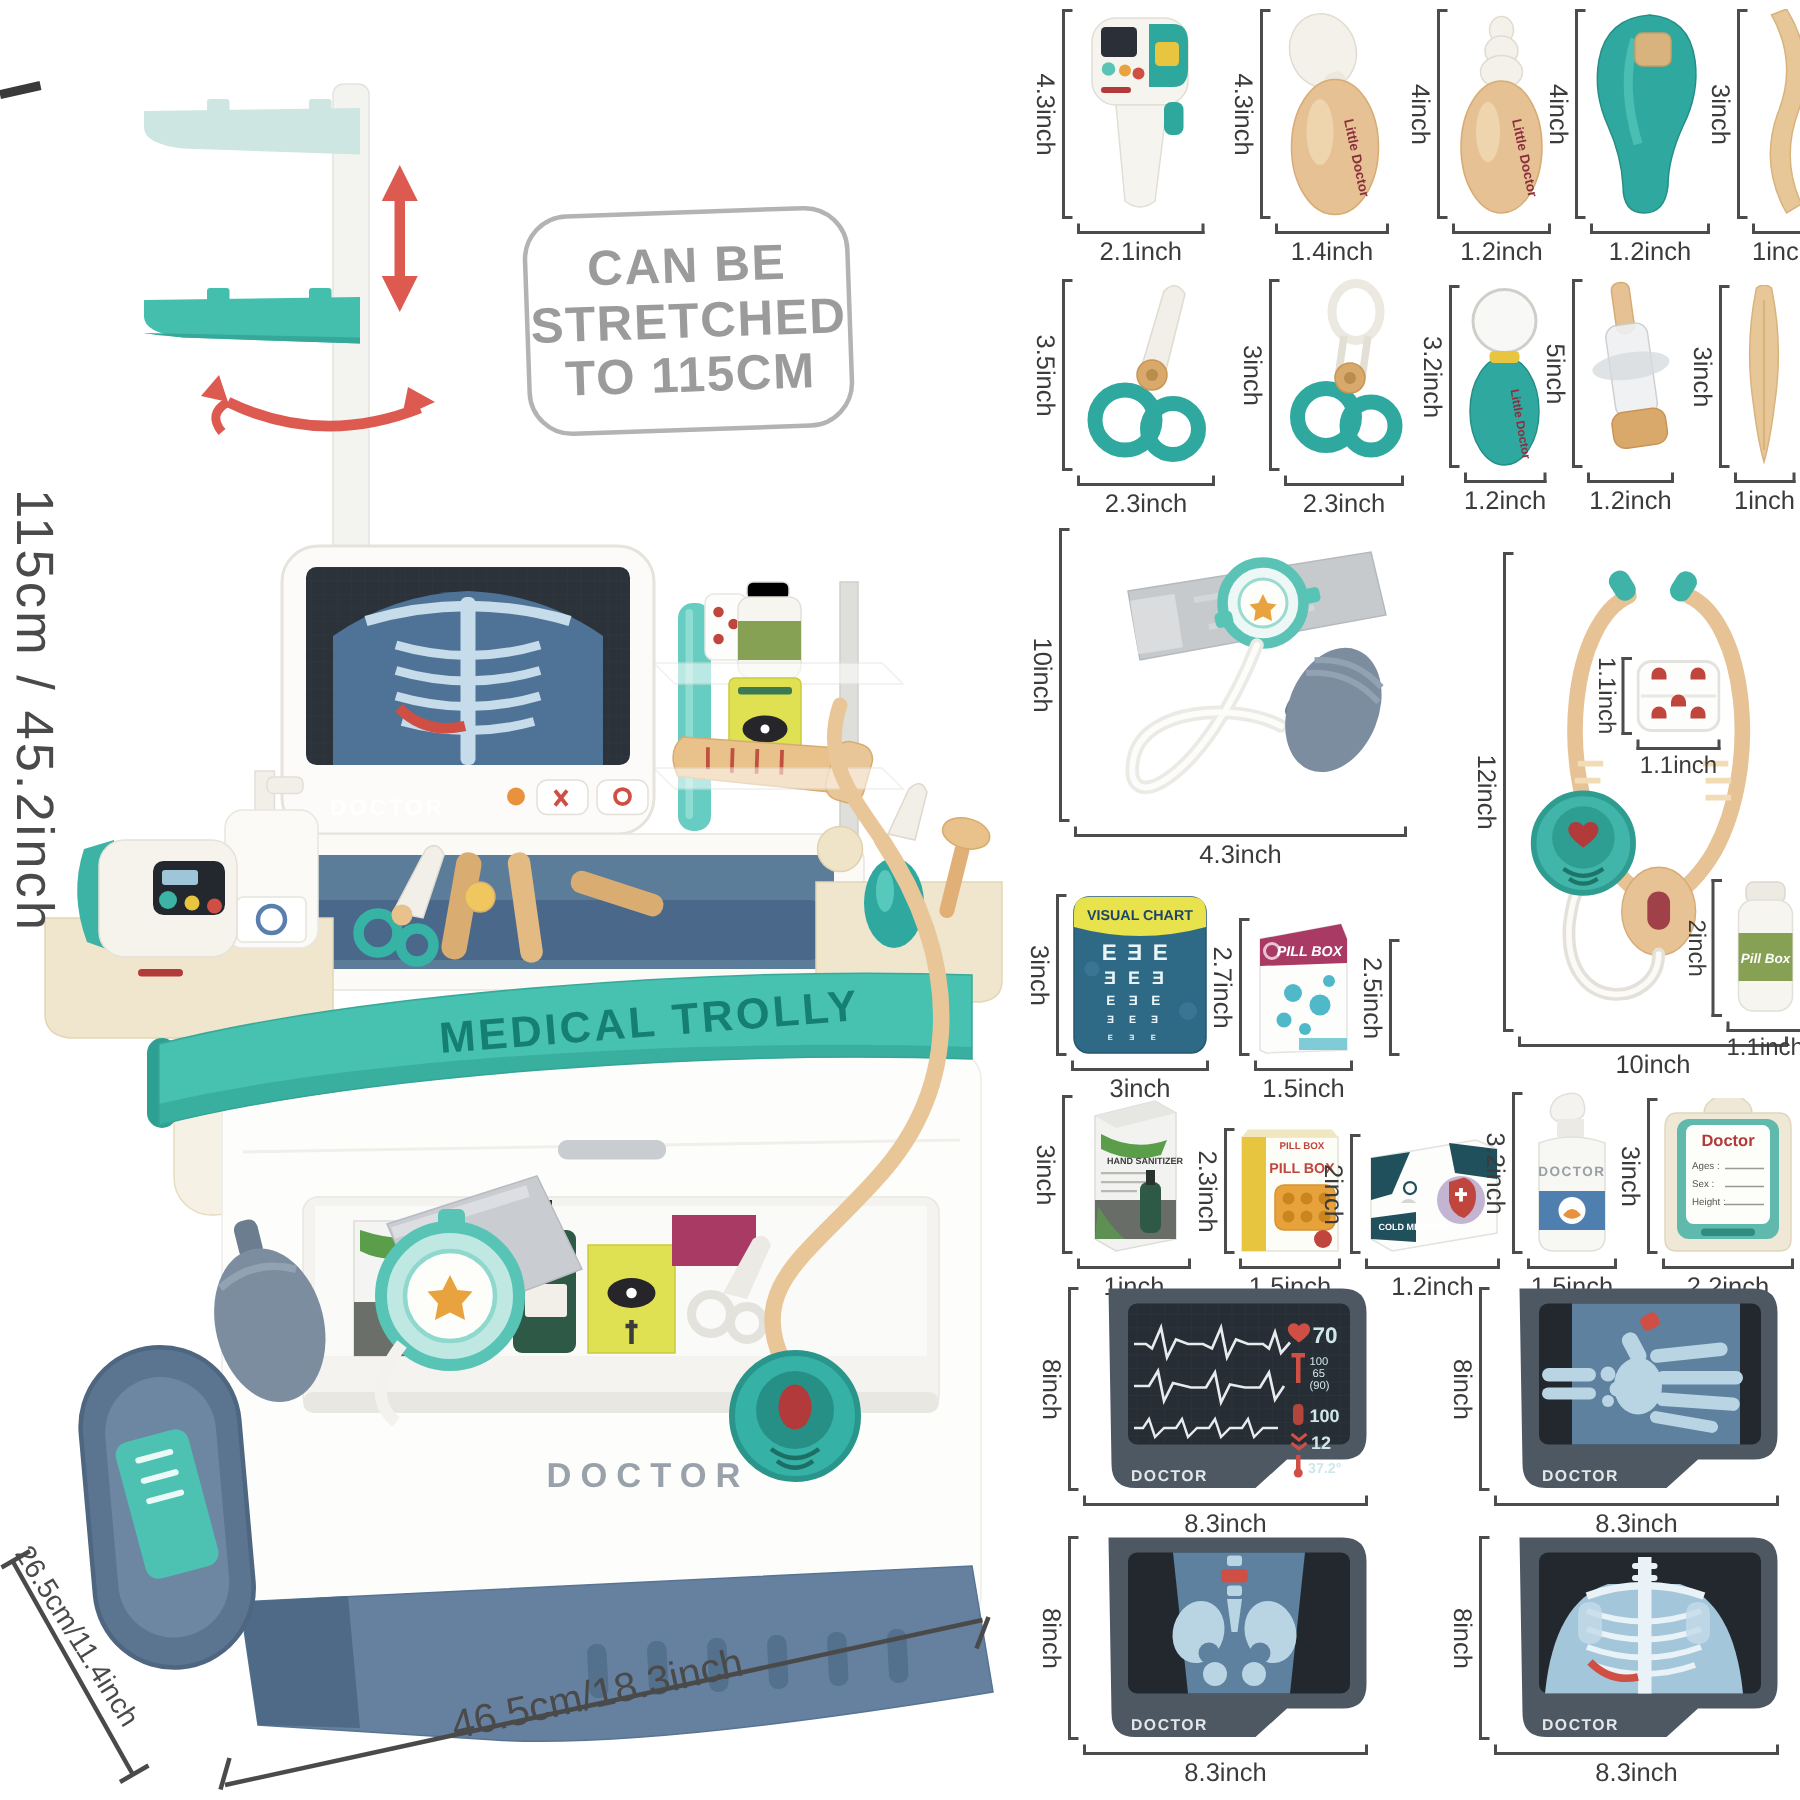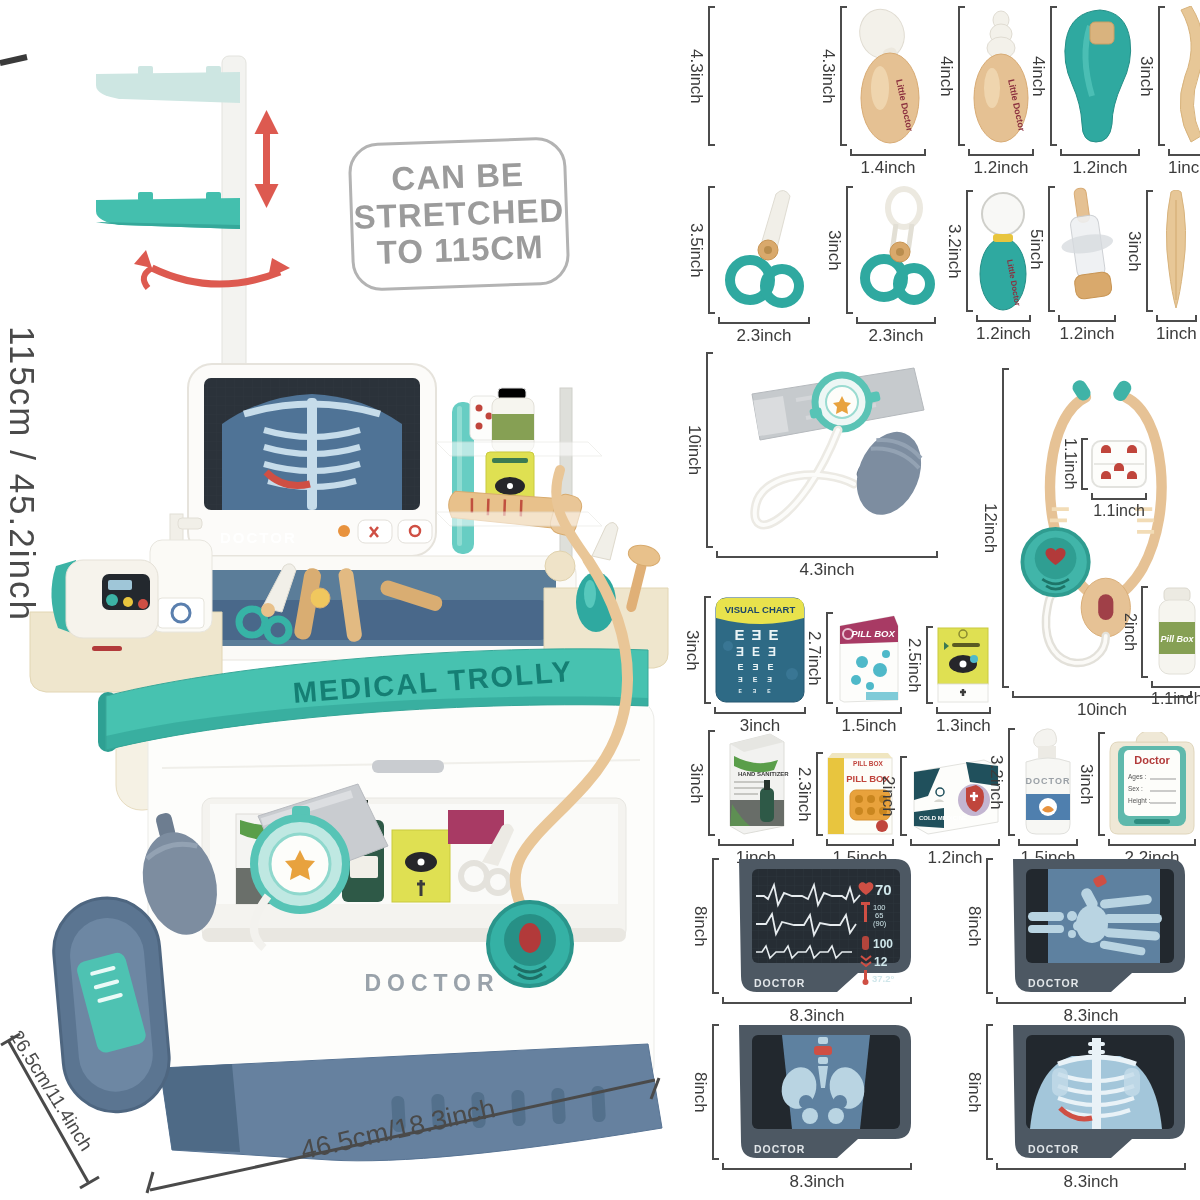--- a/index.html
+++ b/index.html
@@ -294,20 +294,36 @@
 </div>
 <div id="height-label" class="overlay">115cm / 45.2inch</div>
 <div id="banner-text" class="overlay">MEDICAL TROLLY</div>
 <div id="front-brand" class="overlay">DOCTOR</div>
 
 <div class="cell" style="left:688px;top:6px">
   <div class="side" style="height:140px">
     <div class="vlabel">4.3inch</div>
     <div class="vbr"></div>
   </div>
+  <div class="main">
+    <svg width="85" height="140" viewBox="0 0 85 140">
+      <rect x="10" y="6" width="64" height="58" rx="16" fill="#f6f4ef" stroke="#e2ded6"></rect>
+      <path d="M48,10 h16 q10,0 10,12 v18 q0,12 -10,12 h-16 Z" fill="#2ea89c"></path>
+      <rect x="52" y="22" width="16" height="16" rx="3" fill="#e8c53e"></rect>
+      <rect x="16" y="12" width="24" height="20" rx="3" fill="#2b3038"></rect>
+      <circle cx="21" cy="40" r="4.5" fill="#57c4b6"></circle>
+          <circle cx="32" cy="41" r="4" fill="#e8a23e"></circle>
+          <circle cx="41" cy="43" r="4" fill="#cf4f44"></circle>
+      <rect x="16" y="52" width="20" height="4" rx="2" fill="#b23a3a"></rect>
+      <path d="M26,64 h34 l-8,64 q-10,8 -20,0 Z" fill="#f6f4ef" stroke="#e2ded6"></path>
+      <rect x="58" y="62" width="13" height="22" rx="5" fill="#2ea89c"></rect>
+    </svg>
+    <div class="hbr"></div>
+    <div class="hlabel">2.1inch</div>
+  </div>
 </div>
 
 <div class="cell" style="left:820px;top:6px">
   <div class="side" style="height:140px">
     <div class="vlabel">4.3inch</div>
     <div class="vbr"></div>
   </div>
   <div class="main">
     <svg width="76" height="140" viewBox="0 0 76 140">
       <ellipse cx="32" cy="28" rx="22" ry="25" transform="rotate(-18 32 28)" fill="#f3f1ea" stroke="#e0dcd2"></ellipse>
@@ -596,35 +612,20 @@
     </svg>
     <div class="hbr"></div>
     <div class="hlabel">1.5inch</div>
   </div>
 </div>
 
 <div class="cell" style="left:906px;top:626px">
   <div class="side" style="height:78px">
     <div class="vlabel">2.5inch</div>
     <div class="vbr"></div>
-  </div>
-  <div class="main">
-    <svg width="54" height="78" viewBox="0 0 54 78">
-      <rect x="2" y="2" width="50" height="56" fill="#dfe052" stroke="#c9ca3e"></rect>
-      <rect x="2" y="58" width="50" height="18" fill="#fdfdfb" stroke="#e4e4e0"></rect>
-      <circle cx="27" cy="8" r="4" fill="none" stroke="#8a8a30" stroke-width="1.5"></circle>
-      <path d="M8,16 l5,4 -5,4 Z" fill="#3c7a52"></path>
-      <rect x="16" y="17" width="28" height="4" rx="2" fill="#5a5a22"></rect>
-      <ellipse cx="27" cy="38" rx="14" ry="9" fill="#26262a"></ellipse>
-      <circle cx="27" cy="38" r="3.5" fill="#fff"></circle>
-          <circle cx="38" cy="33" r="4" fill="#4fb9c9"></circle>
-      <path d="M24,66 h6 M27,63 v7" stroke="#3c3c3c" stroke-width="2.5"></path>
-    </svg>
-    <div class="hbr"></div>
-    <div class="hlabel">1.3inch</div>
   </div>
 </div>
 
 <div class="cell" style="left:688px;top:730px">
   <div class="side" style="height:106px">
     <div class="vlabel">3inch</div>
     <div class="vbr"></div>
   </div>
   <div class="main">
     <svg width="76" height="106" viewBox="0 0 76 106">

